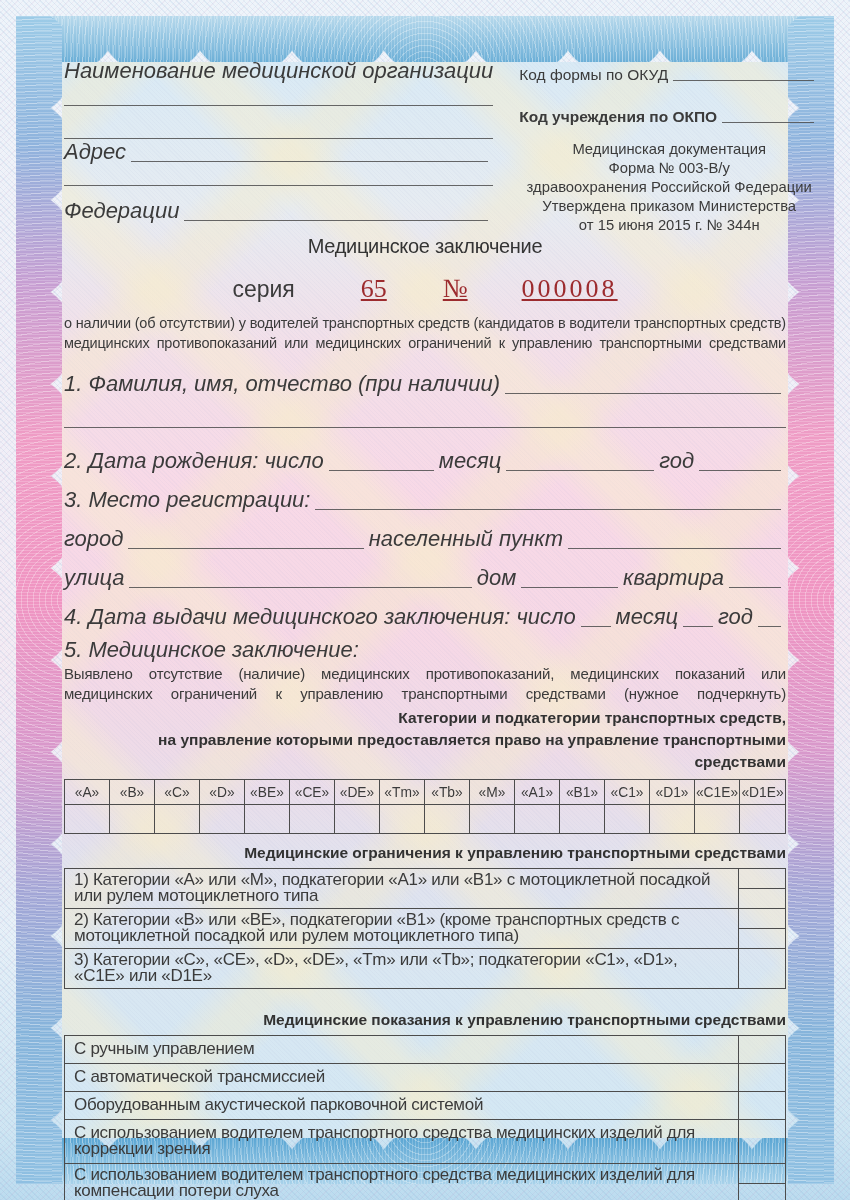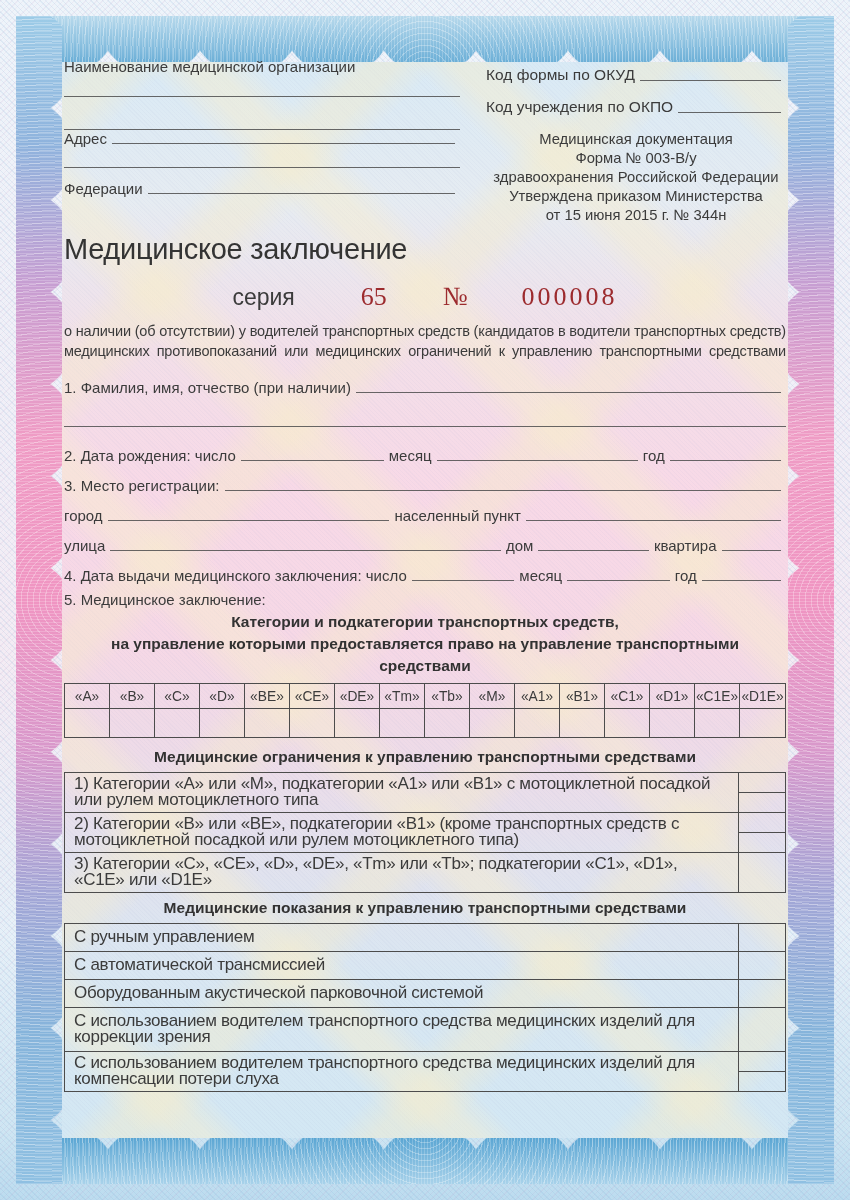--- a/index.html
+++ b/index.html
@@ -53,37 +53,37 @@
     background:
       repeating-linear-gradient(45deg, transparent 0 55px, rgba(248,238,205,.45) 85px 105px, transparent 135px 190px),
       repeating-linear-gradient(-45deg, transparent 0 55px, rgba(246,236,200,.40) 85px 105px, transparent 135px 190px),
       repeating-linear-gradient(45deg, rgba(150,160,200,.06) 0 1px, transparent 1px 3px),
       linear-gradient(180deg,#d9eaf5 0%,#e6ecf2 13%,#f3dfe9 27%,#f8d9e7 40%,#f6d8e6 54%,#eedbe8 64%,#e2e2ee 74%,#d9e7f2 85%,#d3e8f4 100%);
   }
   .content{position:absolute;left:64px;top:58px;right:64px;z-index:3;}
 
   .row{display:flex;align-items:flex-end;}
   .ln{flex:1;border-bottom:1px solid rgba(78,78,78,.85);margin:0 5px 3px;height:12px;}
-  .lbl{white-space:nowrap;font-size:15px;}
+  .lbl{white-space:nowrap;font-size:22px;font-style:italic;}
   .uline{height:0;border-bottom:1px solid rgba(78,78,78,.85);}
 
   .hdr{display:flex;}
   .hdr-l{flex:1 1 56%;padding-right:26px;}
   .hdr-r{flex:0 0 300px;}
   .code-row{display:flex;align-items:flex-end;font-size:15.5px;height:26px;}
   .doc-block{margin-top:14px;text-align:center;font-size:14.8px;line-height:19px;}
 
-  .title{margin-top:8px;text-align:left;font-size:29px;letter-spacing:-.3px;color:#343434;}
+  .title{margin-top:0;text-align:center;font-size:20px;letter-spacing:-.3px;color:#343434;}
   .series-row{margin-top:16px;display:flex;justify-content:center;align-items:baseline;font-size:23px;}
-  .ser-red{font-family:"Liberation Serif","DejaVu Serif",serif;color:#9c2b2e;font-size:26px;}
+  .ser-red{font-family:"Liberation Serif","DejaVu Serif",serif;color:#9c2b2e;font-size:26px;text-decoration:underline;}
   .ser-val{letter-spacing:3px;}
 
   .para{margin-top:9px;font-size:14.5px;letter-spacing:-.2px;line-height:20px;text-align:justify;text-align-last:justify;}
 
-  .bold-center{text-align:center;font-weight:bold;font-size:15.5px;line-height:22px;color:#323232;}
+  .bold-center{text-align:right;font-weight:bold;font-size:15.5px;line-height:22px;color:#323232;}
 
   .cat-table{margin-top:6px;display:grid;grid-template-columns:repeat(16,1fr);border:1px solid #4c4c4c;}
   .cat-h{border-right:1px solid #4c4c4c;border-bottom:1px solid #4c4c4c;text-align:center;font-size:13.8px;padding:5px 0 4px;}
   .cat-h:nth-child(16){border-right:none;}
   .cat-e{height:28px;border-right:1px solid #4c4c4c;}
   .cat-e:last-child{border-right:none;}
 
   .rtable{margin-top:4px;border:1px solid #4c4c4c;}
   .rrow{display:flex;border-top:1px solid #4c4c4c;}
   .rrow:first-child{border-top:none;}
@@ -117,21 +117,21 @@
         <div class="row" style="margin-top:12px;">
           <span class="lbl">Федерации</span>
           <span class="ln"></span>
         </div>
       </div>
       <div class="hdr-r">
         <div class="code-row">
           <span style="white-space:nowrap;">Код формы по ОКУД</span>
           <span class="ln"></span>
         </div>
-        <div class="code-row" style="margin-top:6px;">
+        <div class="code-row" style="margin-top:16px;font-weight:bold;">
           <span style="white-space:nowrap;">Код учреждения по ОКПО</span>
           <span class="ln"></span>
         </div>
         <div class="doc-block">
           <div>Медицинская документация</div>
           <div>Форма № 003-В/у</div>
           <div>здравоохранения Российской Федерации</div>
           <div>Утверждена приказом Министерства</div>
           <div>от 15 июня 2015 г. № 344н</div>
         </div>
@@ -188,20 +188,21 @@
     <div class="row" style="margin-top:13px;">
       <span class="lbl">4. Дата выдачи медицинского заключения: число</span>
       <span class="ln" style="flex:1.1;"></span>
       <span class="lbl">месяц</span>
       <span class="ln" style="flex:1.1;"></span>
       <span class="lbl">год</span>
       <span class="ln" style="flex:0.85;"></span>
     </div>
 
     <div class="lbl" style="margin-top:7px;">5. Медицинское заключение:</div>
+    <div class="para" style="margin-top:1px;font-size:15px;">Выявлено отсутствие (наличие) медицинских противопоказаний, медицинских показаний или медицинских ограничений к управлению транспортными средствами (нужное подчеркнуть)</div>
 
     <div class="bold-center" style="margin-top:3px;">
       <div>Категории и подкатегории транспортных средств,</div>
       <div>на управление которыми предоставляется право на управление транспортными средствами</div>
     </div>
 
     <div class="cat-table">
       <div class="cat-h">«А»</div>
       <div class="cat-h">«В»</div>
       <div class="cat-h">«С»</div>
@@ -245,21 +246,21 @@
       <div class="rrow two">
         <div class="rcell">2) Категории «В» или «ВЕ», подкатегории «В1» (кроме транспортных средств с мотоциклетной посадкой или рулем мотоциклетного типа)</div>
         <div class="rtick"></div>
       </div>
       <div class="rrow">
         <div class="rcell">3) Категории «С», «СЕ», «D», «DE», «Tm» или «Tb»; подкатегории «С1», «D1», «С1Е» или «D1E»</div>
         <div class="rtick"></div>
       </div>
     </div>
 
-    <div class="bold-center" style="margin-top:4px;">Медицинские показания к управлению транспортными средствами</div>
+    <div class="bold-center" style="margin-top:20px;">Медицинские показания к управлению транспортными средствами</div>
     <div class="rtable">
       <div class="rrow">
         <div class="rcell" style="padding-top:5px;padding-bottom:6px;">С ручным управлением</div>
         <div class="rtick"></div>
       </div>
       <div class="rrow">
         <div class="rcell" style="padding-top:5px;padding-bottom:6px;">С автоматической трансмиссией</div>
         <div class="rtick"></div>
       </div>
       <div class="rrow">

